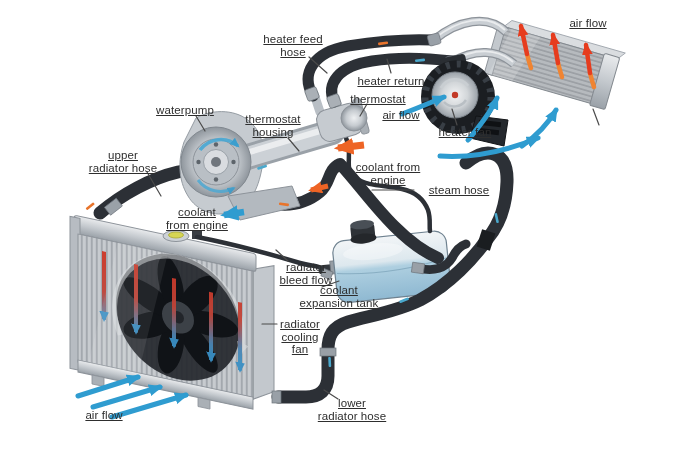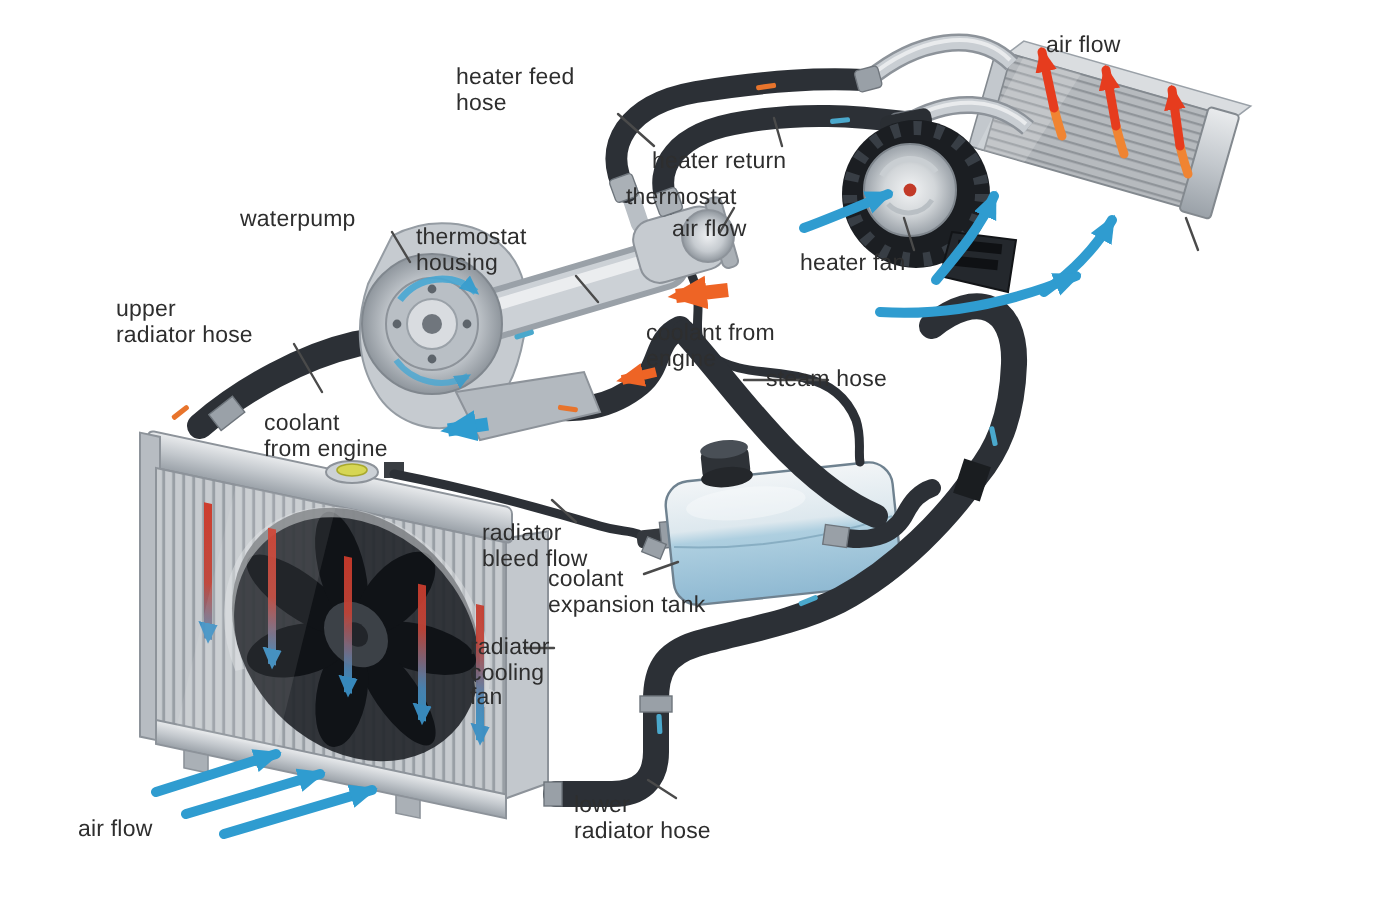--- a/index.html
+++ b/index.html
@@ -1,20 +1,20 @@
 <!DOCTYPE html>
 <html><head>
 <meta charset="utf-8">
 <style>
   html,body{margin:0;padding:0;background:#fff;}
   .stage{position:relative;width:700px;height:454px;background:#fff;overflow:hidden;
          font-family:"Liberation Sans",sans-serif;}
   .stage svg{position:absolute;left:0;top:0;}
-  .lbl{position:absolute;width:130px;margin-left:-65px;text-align:left;
-       font-size:11.5px;line-height:12.5px;color:#2e2e2e;letter-spacing:.1px;}
+  .lbl{position:absolute;width:130px;margin-left:-65px;text-align:center;
+       font-size:11.5px;line-height:12.5px;color:#2e2e2e;letter-spacing:.1px;text-decoration:underline;}
   .lbl span{display:block;}
 </style>
 </head>
 <body>
 
 <div class="stage">
 
 <svg width="700" height="454" viewBox="0 0 700 454">
   <defs>
     <linearGradient id="gRB" x1="0" y1="10" x2="0" y2="108" gradientUnits="userSpaceOnUse">
@@ -285,21 +285,21 @@
   <span>radiator hose</span>
 </div>
 <div class="lbl" style="left:197px;top:206px">
   <span>coolant</span>
   <span>from engine</span>
 </div>
 <div class="lbl" style="left:388px;top:161px">
   <span>coolant from</span>
   <span>engine</span>
 </div>
-<div class="lbl" style="left:448px;top:184px">
+<div class="lbl" style="left:459px;top:184px">
   <span>steam hose</span>
 </div>
 <div class="lbl" style="left:306px;top:261px">
   <span>radiator</span>
   <span>bleed flow</span>
 </div>
 <div class="lbl" style="left:339px;top:284px">
   <span>coolant</span>
   <span>expansion tank</span>
 </div>

